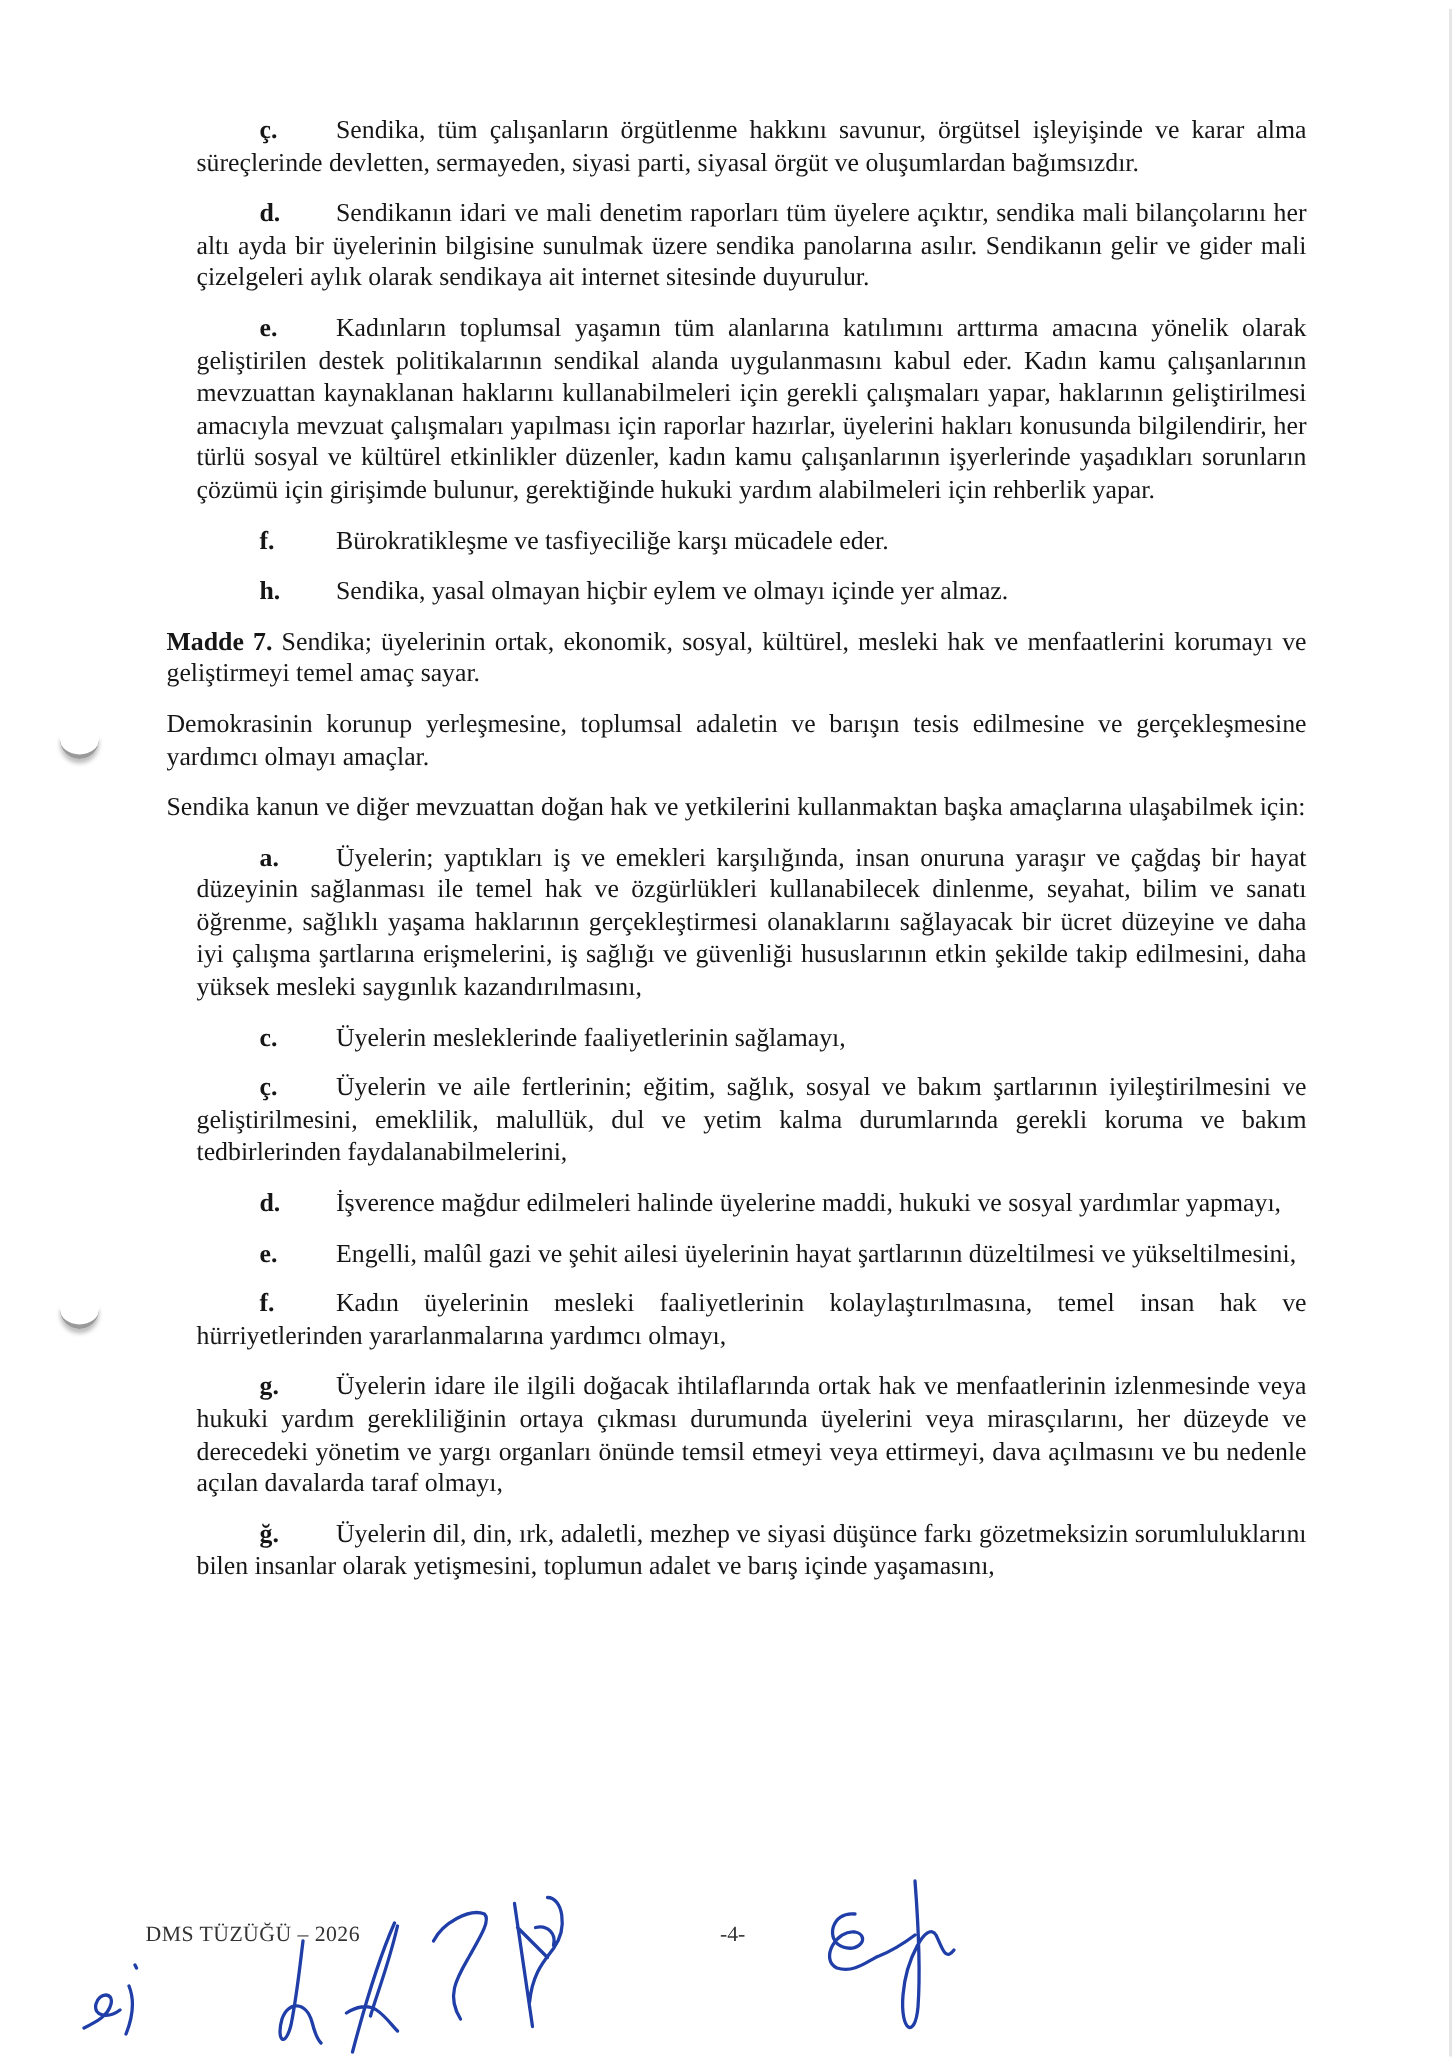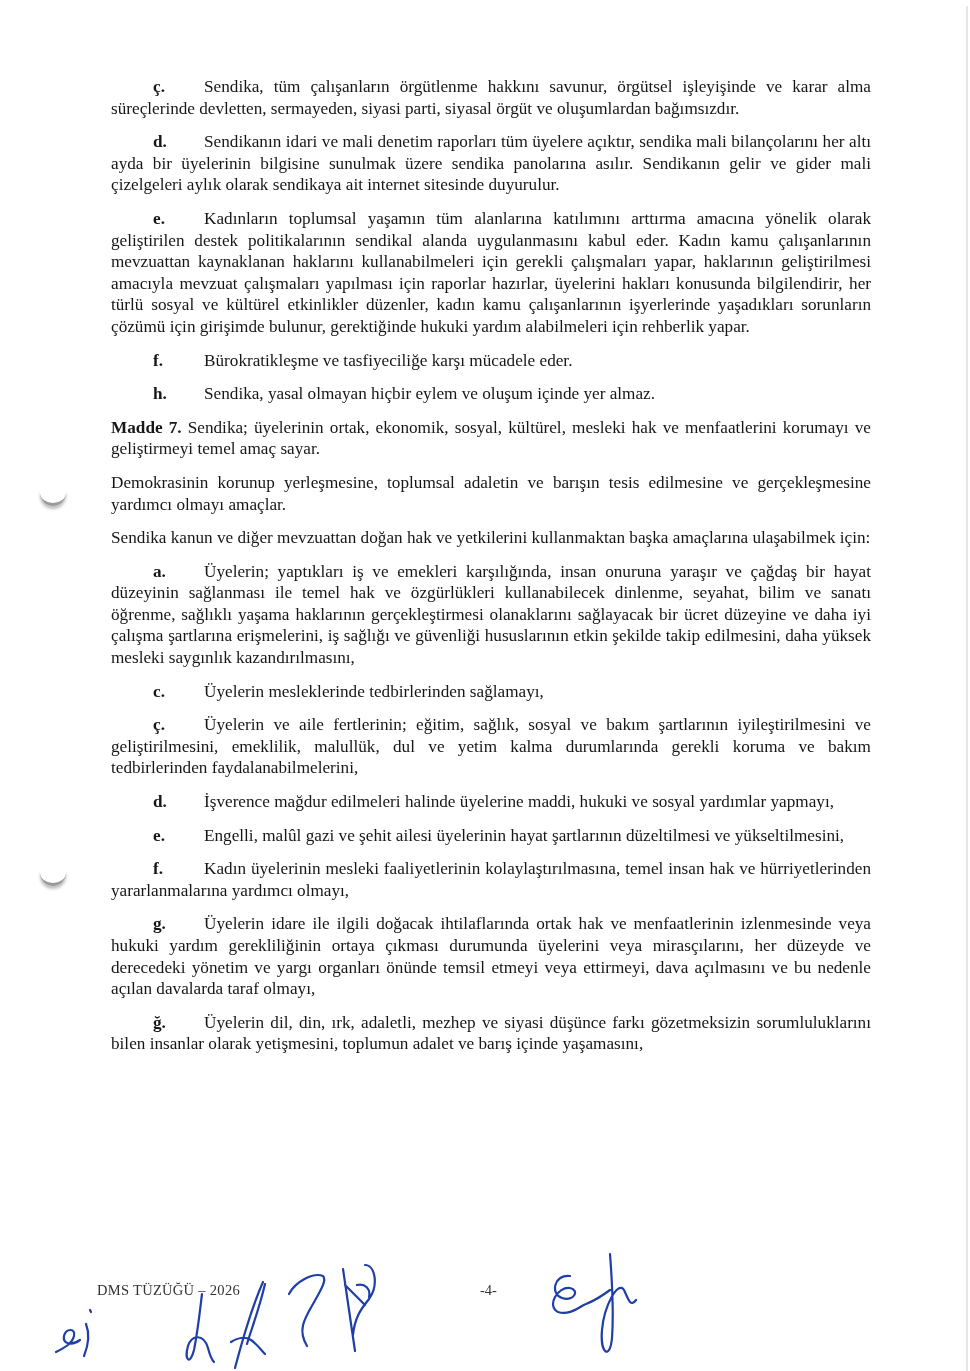--- a/index.html
+++ b/index.html
@@ -1,20 +1,20 @@
 <!DOCTYPE html>
 <html><head>
 <meta charset="utf-8">
 <style>
   html, body { margin:0; padding:0; background:#ffffff; }
   body { width:970px; height:1371px; position:relative; overflow:hidden; font-family:"Liberation Serif", serif; color:#161616; }
   .edge { position:absolute; left:966px; top:6px; width:2px; height:1365px; background:#e6e6e6; }
   .page { position:absolute; left:111px; top:76px; width:760px; font-size:17.2px; line-height:21.6px; }
   .p { margin:0 0 12px 0; text-align:justify; }
-  .item { text-indent:42px; }
+  .item { text-indent:42px;margin-left:20px; }
   .mk { font-weight:bold; display:inline-block; text-indent:0; width:51px; }
   .heading { font-weight:bold; font-size:17.5px; margin:0 0 12px 0; letter-spacing:0.2px; }
   .madde { font-weight:bold; }
   .punch { position:absolute; width:26px; height:13px; border-bottom:3px solid #9a9a9a; border-radius:0 0 14px 14px; box-shadow:0 3px 3px rgba(0,0,0,0.25); }
   .footer { position:absolute; left:97px; top:1282px; font-size:14.5px; color:#333; letter-spacing:0.3px; }
   .pagenum { position:absolute; left:480px; top:1282px; font-size:14.5px; color:#333; }
   .sig { position:absolute; }
   .sig path { fill:none; stroke:#1f3ea8; stroke-width:2.2; stroke-linecap:round; stroke-linejoin:round; }
 </style>
 </head>
@@ -28,30 +28,30 @@
 <div class="page">
 
   <p class="p item"><span class="mk">ç.</span><span>Sendika, tüm çalışanların örgütlenme hakkını savunur, örgütsel işleyişinde ve karar alma süreçlerinde devletten, sermayeden, siyasi parti, siyasal örgüt ve oluşumlardan bağımsızdır.</span></p>
 
   <p class="p item"><span class="mk">d.</span><span>Sendikanın idari ve mali denetim raporları tüm üyelere açıktır, sendika mali bilançolarını her altı ayda bir üyelerinin bilgisine sunulmak üzere sendika panolarına asılır. Sendikanın gelir ve gider mali çizelgeleri aylık olarak sendikaya ait internet sitesinde duyurulur.</span></p>
 
   <p class="p item"><span class="mk">e.</span><span>Kadınların toplumsal yaşamın tüm alanlarına katılımını arttırma amacına yönelik olarak geliştirilen destek politikalarının sendikal alanda uygulanmasını kabul eder. Kadın kamu çalışanlarının mevzuattan kaynaklanan haklarını kullanabilmeleri için gerekli çalışmaları yapar, haklarının geliştirilmesi amacıyla mevzuat çalışmaları yapılması için raporlar hazırlar, üyelerini hakları konusunda bilgilendirir, her türlü sosyal ve kültürel etkinlikler düzenler, kadın kamu çalışanlarının işyerlerinde yaşadıkları sorunların çözümü için girişimde bulunur, gerektiğinde hukuki yardım alabilmeleri için rehberlik yapar.</span></p>
 
   <p class="p item"><span class="mk">f.</span><span>Bürokratikleşme ve tasfiyeciliğe karşı mücadele eder.</span></p>
 
-  <p class="p item"><span class="mk">h.</span><span>Sendika, yasal olmayan hiçbir eylem ve oluşum içinde yer almaz.</span></p>
+  <p class="p item"><span class="mk">h.</span><span>Sendika, yasal olmayan hiçbir eylem ve olmayı içinde yer almaz.</span></p>
 
 
   <p class="p"><span class="madde">Madde 7.</span> <span>Sendika; üyelerinin ortak, ekonomik, sosyal, kültürel, mesleki hak ve menfaatlerini korumayı ve geliştirmeyi temel amaç sayar.</span></p>
 
   <p class="p">Demokrasinin korunup yerleşmesine, toplumsal adaletin ve barışın tesis edilmesine ve gerçekleşmesine yardımcı olmayı amaçlar.</p>
   <p class="p">Sendika kanun ve diğer mevzuattan doğan hak ve yetkilerini kullanmaktan başka amaçlarına ulaşabilmek için:</p>
 
   <p class="p item"><span class="mk">a.</span><span>Üyelerin; yaptıkları iş ve emekleri karşılığında, insan onuruna yaraşır ve çağdaş bir hayat düzeyinin sağlanması ile temel hak ve özgürlükleri kullanabilecek dinlenme, seyahat, bilim ve sanatı öğrenme, sağlıklı yaşama haklarının gerçekleştirmesi olanaklarını sağlayacak bir ücret düzeyine ve daha iyi çalışma şartlarına erişmelerini, iş sağlığı ve güvenliği hususlarının etkin şekilde takip edilmesini, daha yüksek mesleki saygınlık kazandırılmasını,</span></p>
-  <p class="p item"><span class="mk">c.</span><span>Üyelerin mesleklerinde tedbirlerinden sağlamayı,</span></p>
+  <p class="p item"><span class="mk">c.</span><span>Üyelerin mesleklerinde faaliyetlerinin sağlamayı,</span></p>
   <p class="p item"><span class="mk">ç.</span><span>Üyelerin ve aile fertlerinin; eğitim, sağlık, sosyal ve bakım şartlarının iyileştirilmesini ve geliştirilmesini, emeklilik, malullük, dul ve yetim kalma durumlarında gerekli koruma ve bakım tedbirlerinden faydalanabilmelerini,</span></p>
   <p class="p item"><span class="mk">d.</span><span>İşverence mağdur edilmeleri halinde üyelerine maddi, hukuki ve sosyal yardımlar yapmayı,</span></p>
   <p class="p item"><span class="mk">e.</span><span>Engelli, malûl gazi ve şehit ailesi üyelerinin hayat şartlarının düzeltilmesi ve yükseltilmesini,</span></p>
   <p class="p item"><span class="mk">f.</span><span>Kadın üyelerinin mesleki faaliyetlerinin kolaylaştırılmasına, temel insan hak ve hürriyetlerinden yararlanmalarına yardımcı olmayı,</span></p>
   <p class="p item"><span class="mk">g.</span><span>Üyelerin idare ile ilgili doğacak ihtilaflarında ortak hak ve menfaatlerinin izlenmesinde veya hukuki yardım gerekliliğinin ortaya çıkması durumunda üyelerini veya mirasçılarını, her düzeyde ve derecedeki yönetim ve yargı organları önünde temsil etmeyi veya ettirmeyi, dava açılmasını ve bu nedenle açılan davalarda taraf olmayı,</span></p>
   <p class="p item"><span class="mk">ğ.</span><span>Üyelerin dil, din, ırk, adaletli, mezhep ve siyasi düşünce farkı gözetmeksizin sorumluluklarını bilen insanlar olarak yetişmesini, toplumun adalet ve barış içinde yaşamasını,</span></p>
 </div>
 
 <div class="footer">DMS TÜZÜĞÜ – 2026</div>
 <div class="pagenum">-4-</div>

